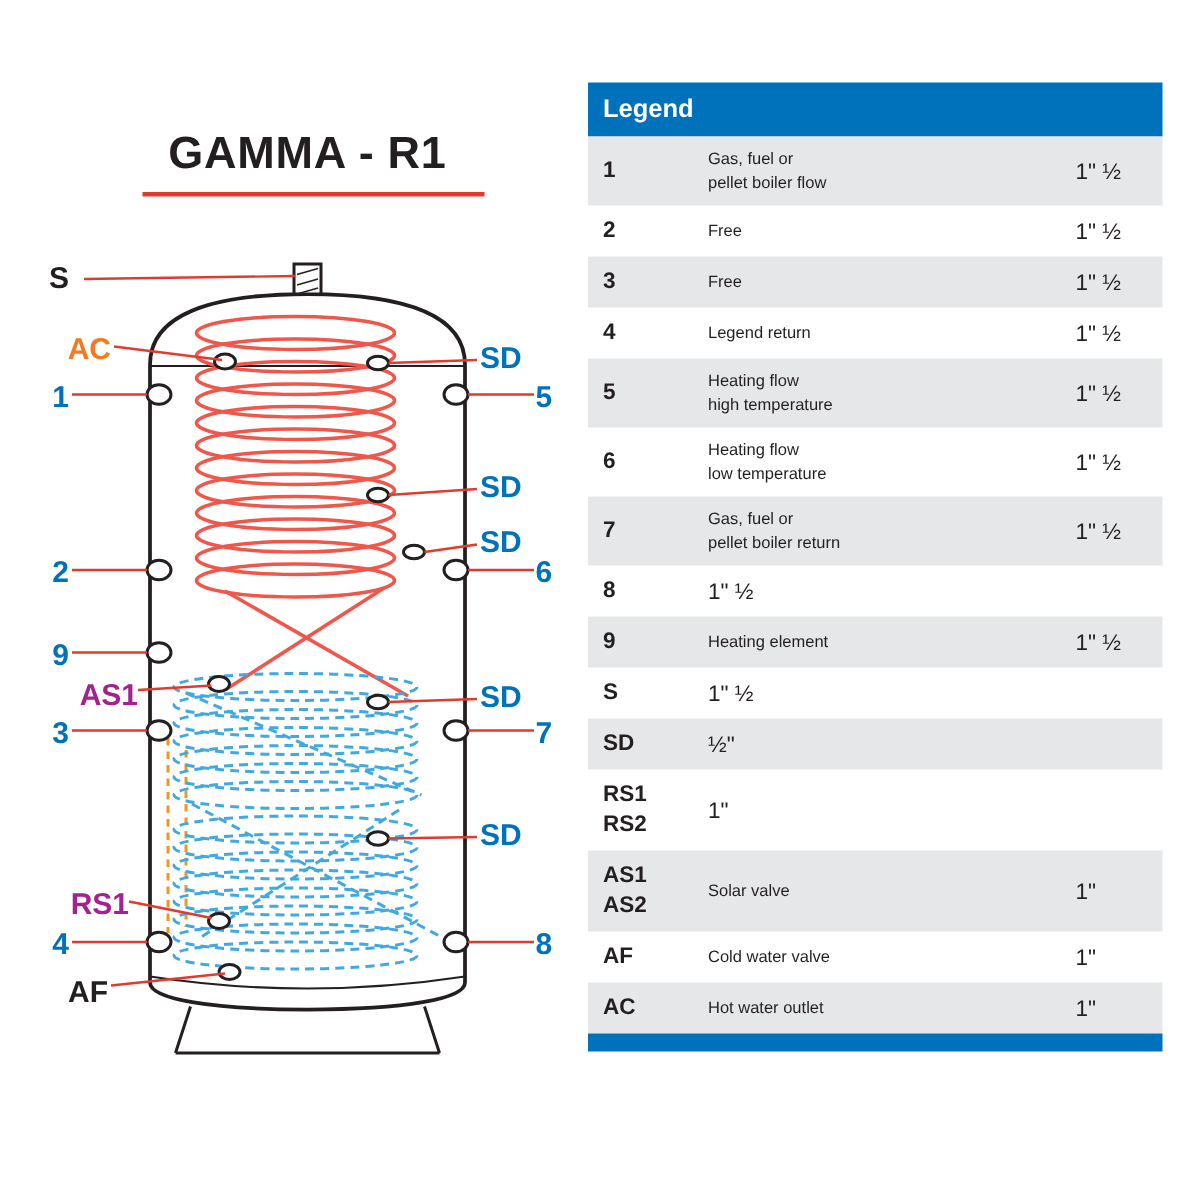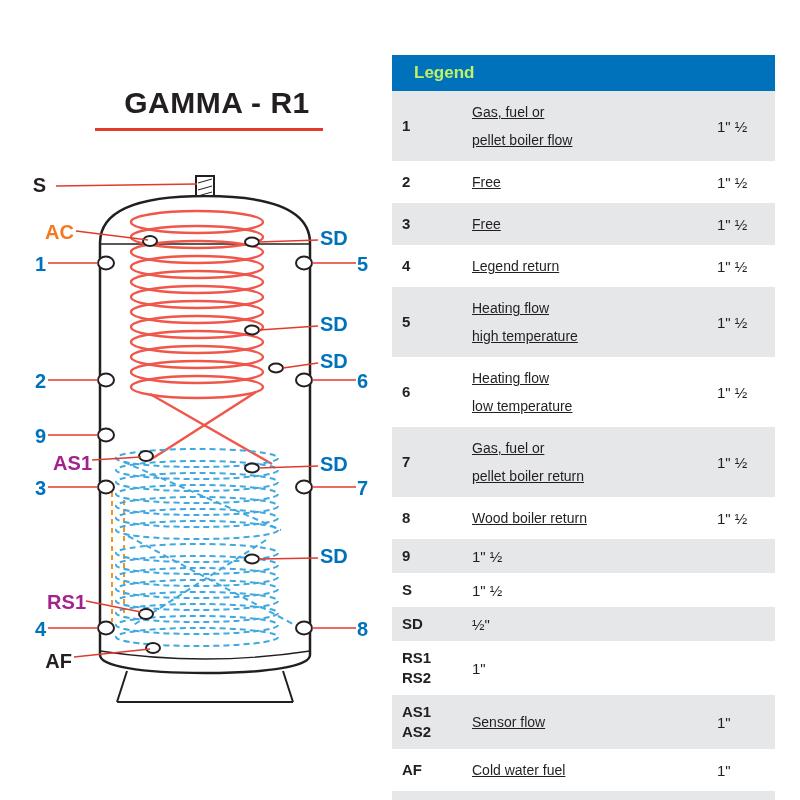--- a/index.html
+++ b/index.html
@@ -1,34 +1,34 @@
 <!DOCTYPE html>
 <html><head>
 <meta charset="utf-8">
 <style>
   * { margin:0; padding:0; box-sizing:border-box; }
   html,body { width:800px; height:800px; }
   body { background:#ffffff; font-family:"Liberation Sans", sans-serif; position:relative; overflow:hidden; }
   .stage { position:absolute; left:0; top:0; width:800px; height:800px; background:#fff; }
 
   
-  .diagram-title { position:absolute; left:80px; top:86px; width:274px; text-align:center;
+  .diagram-title { position:absolute; left:68px; top:86px; width:274px; text-align:center;
                    font-size:30px; font-weight:bold; color:#231f20; letter-spacing:.5px; }
   .title-underline { position:absolute; left:95px; top:128px; width:228px; height:3px; background:#e23b2e; }
   svg.tank { position:absolute; left:0; top:0; }
   svg text { font-family:"Liberation Sans", sans-serif; font-weight:bold; font-size:20px; }
 
   
   .legend { position:absolute; left:392px; top:55px; width:383px; }
-  .legend-header { background:#0072bc; color:#bef264; font-weight:bold; font-size:17px; padding:8px 22px; }
+  .legend-header { background:#0072bc; color:#ffffff; font-weight:bold; font-size:17px; padding:8px 10px; }
   .legend-row { display:flex; align-items:center; padding:7px 0; }
   .legend-rows .legend-row:nth-child(odd) { background:#e6e7e8; }
   .legend-key  { width:80px; padding-left:10px; font-weight:bold; font-size:15px; line-height:20px;
                  white-space:pre-line; color:#231f20; }
-  .legend-desc { flex:1; font-size:14px; line-height:28px; white-space:pre-line; color:#231f20;text-decoration:underline; }
+  .legend-desc { flex:1; font-size:11px; line-height:16px; white-space:pre-line; color:#231f20; }
   .legend-size { width:58px; font-size:15px; color:#231f20; }
   .legend-footer-bar { height:12px; background:#0072bc; }
 </style>
 </head>
 <body>
 
 <div class="stage">
 
   <div class="diagram-title">GAMMA - R1</div>
   <div class="title-underline"></div>
@@ -191,53 +191,54 @@
         <span class="legend-size">1" ½</span>
       </div>
       <div class="legend-row">
         <span class="legend-key">7</span>
         <span class="legend-desc">Gas, fuel or
 pellet boiler return</span>
         <span class="legend-size">1" ½</span>
       </div>
       <div class="legend-row">
         <span class="legend-key">8</span>
-        <span class="legend-desc">Wood boiler return</span>
         <span class="legend-size">1" ½</span>
       </div>
       <div class="legend-row">
         <span class="legend-key">9</span>
+        <span class="legend-desc">Heating element</span>
         <span class="legend-size">1" ½</span>
       </div>
       <div class="legend-row">
         <span class="legend-key">S</span>
         <span class="legend-size">1" ½</span>
       </div>
       <div class="legend-row">
         <span class="legend-key">SD</span>
         <span class="legend-size">½"</span>
       </div>
       <div class="legend-row">
         <span class="legend-key">RS1
 RS2</span>
         <span class="legend-size">1"</span>
       </div>
       <div class="legend-row">
         <span class="legend-key">AS1
 AS2</span>
-        <span class="legend-desc">Sensor flow</span>
+        <span class="legend-desc">Solar valve</span>
         <span class="legend-size">1"</span>
       </div>
       <div class="legend-row">
         <span class="legend-key">AF</span>
-        <span class="legend-desc">Cold water fuel</span>
+        <span class="legend-desc">Cold water valve</span>
         <span class="legend-size">1"</span>
       </div>
       <div class="legend-row">
         <span class="legend-key">AC</span>
+        <span class="legend-desc">Hot water outlet</span>
         <span class="legend-size">1"</span>
       </div>
     </div>
 
     <div class="legend-footer-bar"></div>
   </div>
 
 </div>
 
 </body></html>

